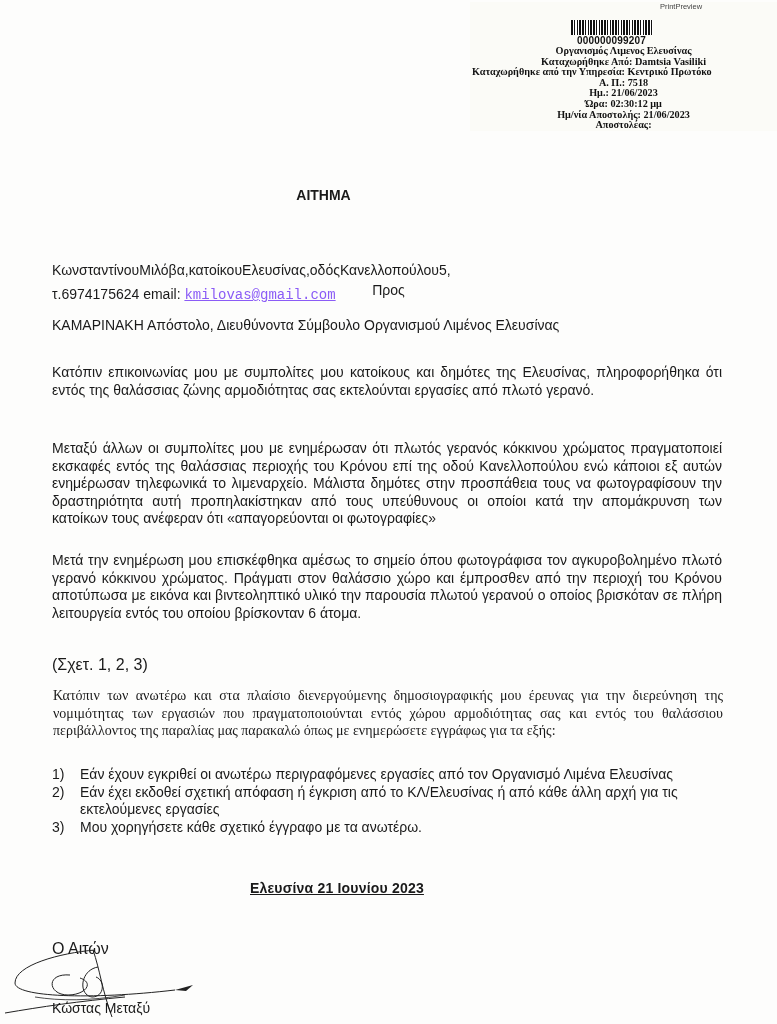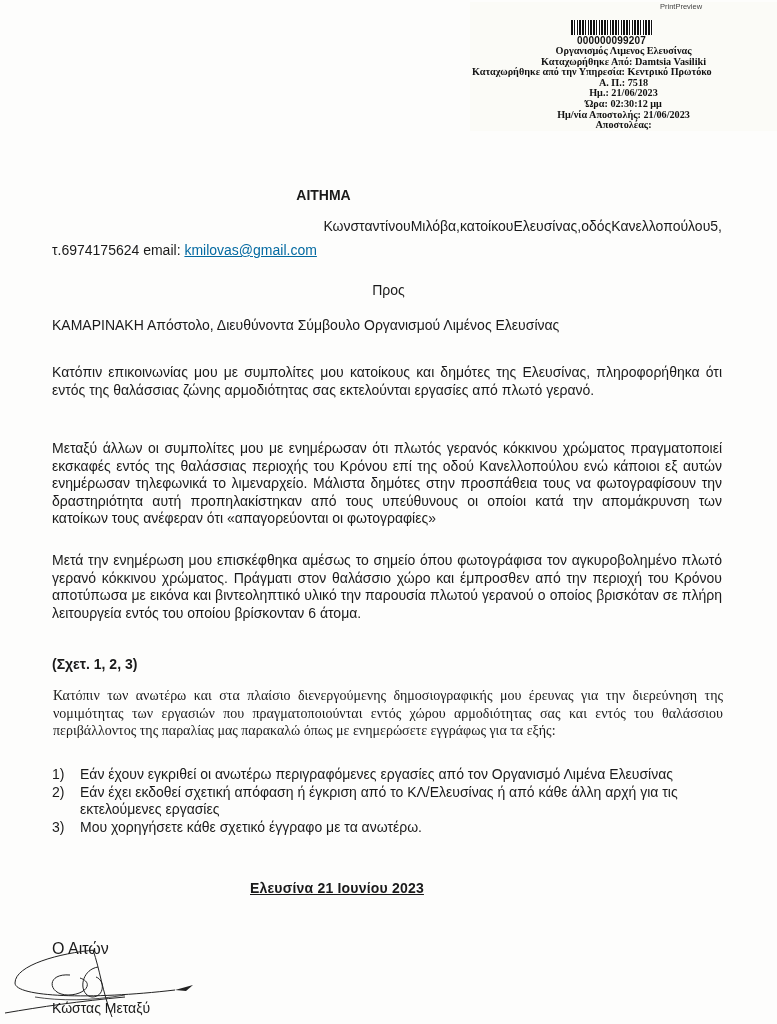--- a/index.html
+++ b/index.html
@@ -42,38 +42,38 @@
 
   
   .title {
     position: absolute; top: 187px; left: 0; width: 647px; text-align: center;
     font-weight: bold; font-size: 14px;
   }
   .sender {
     position: absolute; top: 214px; left: 52px; width: 670px;
     font-size: 14px; line-height: 24px;
   }
-  .sender .l1 { display: flex; justify-content: flex-end; }
-  .email { color: #0369a1; text-decoration: underline; }
+  .sender .l1 { display: flex; justify-content: flex-start; margin-top: 44px; }
+  .email { color: #8b5cf6; text-decoration: underline; font-family: Liberation Mono, monospace; }
 
   .pros {
     position: absolute; top: 282px; left: 0; width: 777px; text-align: center;
     font-weight: normal; font-size: 14px;
   }
   .recipient {
     position: absolute; top: 317px; left: 52px; width: 700px;
     font-size: 14px;
   }
   .para {
     position: absolute; left: 52px; width: 670px;
     font-size: 14px; line-height: 17.6px; text-align: justify;
     text-align-last: left;
   }
   .ref {
-    position: absolute; top: 656px; left: 52px; font-weight: bold; font-size: 14px;
+    position: absolute; top: 656px; left: 52px; font-weight: normal; font-size: 16px;
   }
   .list {
     position: absolute; top: 766px; left: 52px; width: 670px;
     margin: 0; padding: 0; list-style: none; font-size: 14px; line-height: 17.6px;
   }
   .list li { display: flex; }
   .list .num { width: 28px; flex: none; }
   .date {
     position: absolute; top: 880px; left: 250px; font-weight: bold; font-size: 14px;
     letter-spacing: 0.2px;

